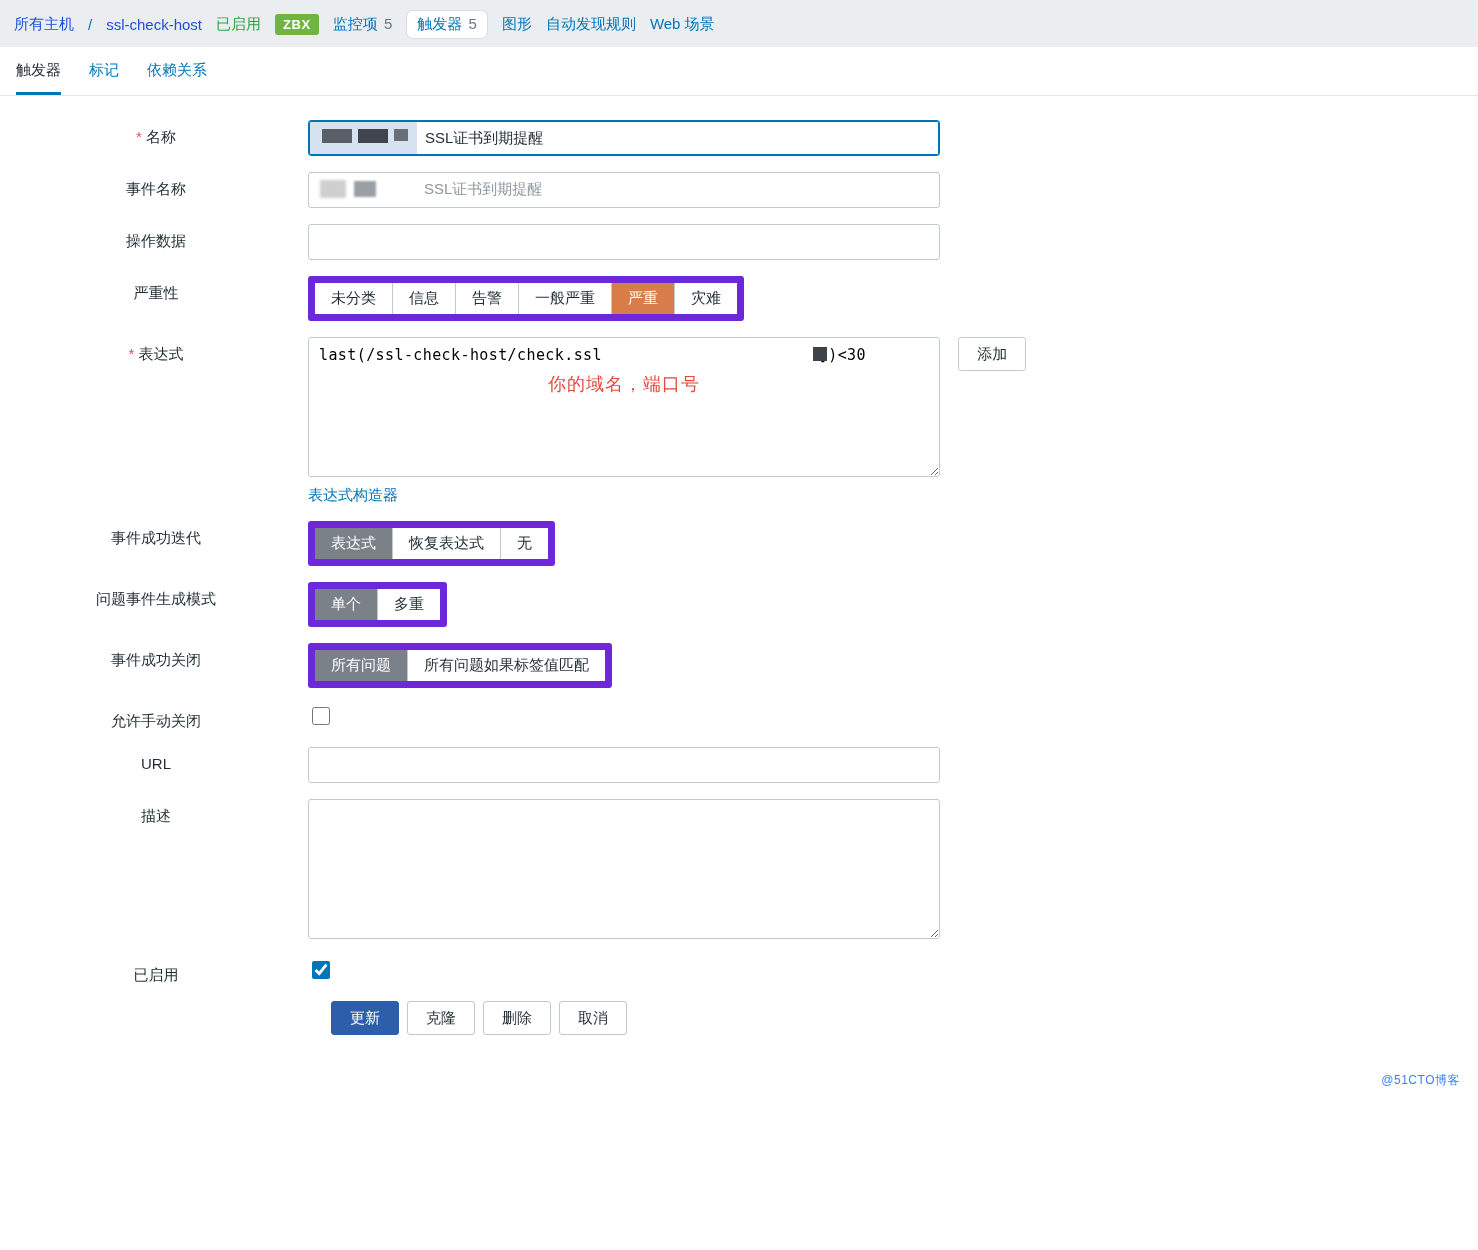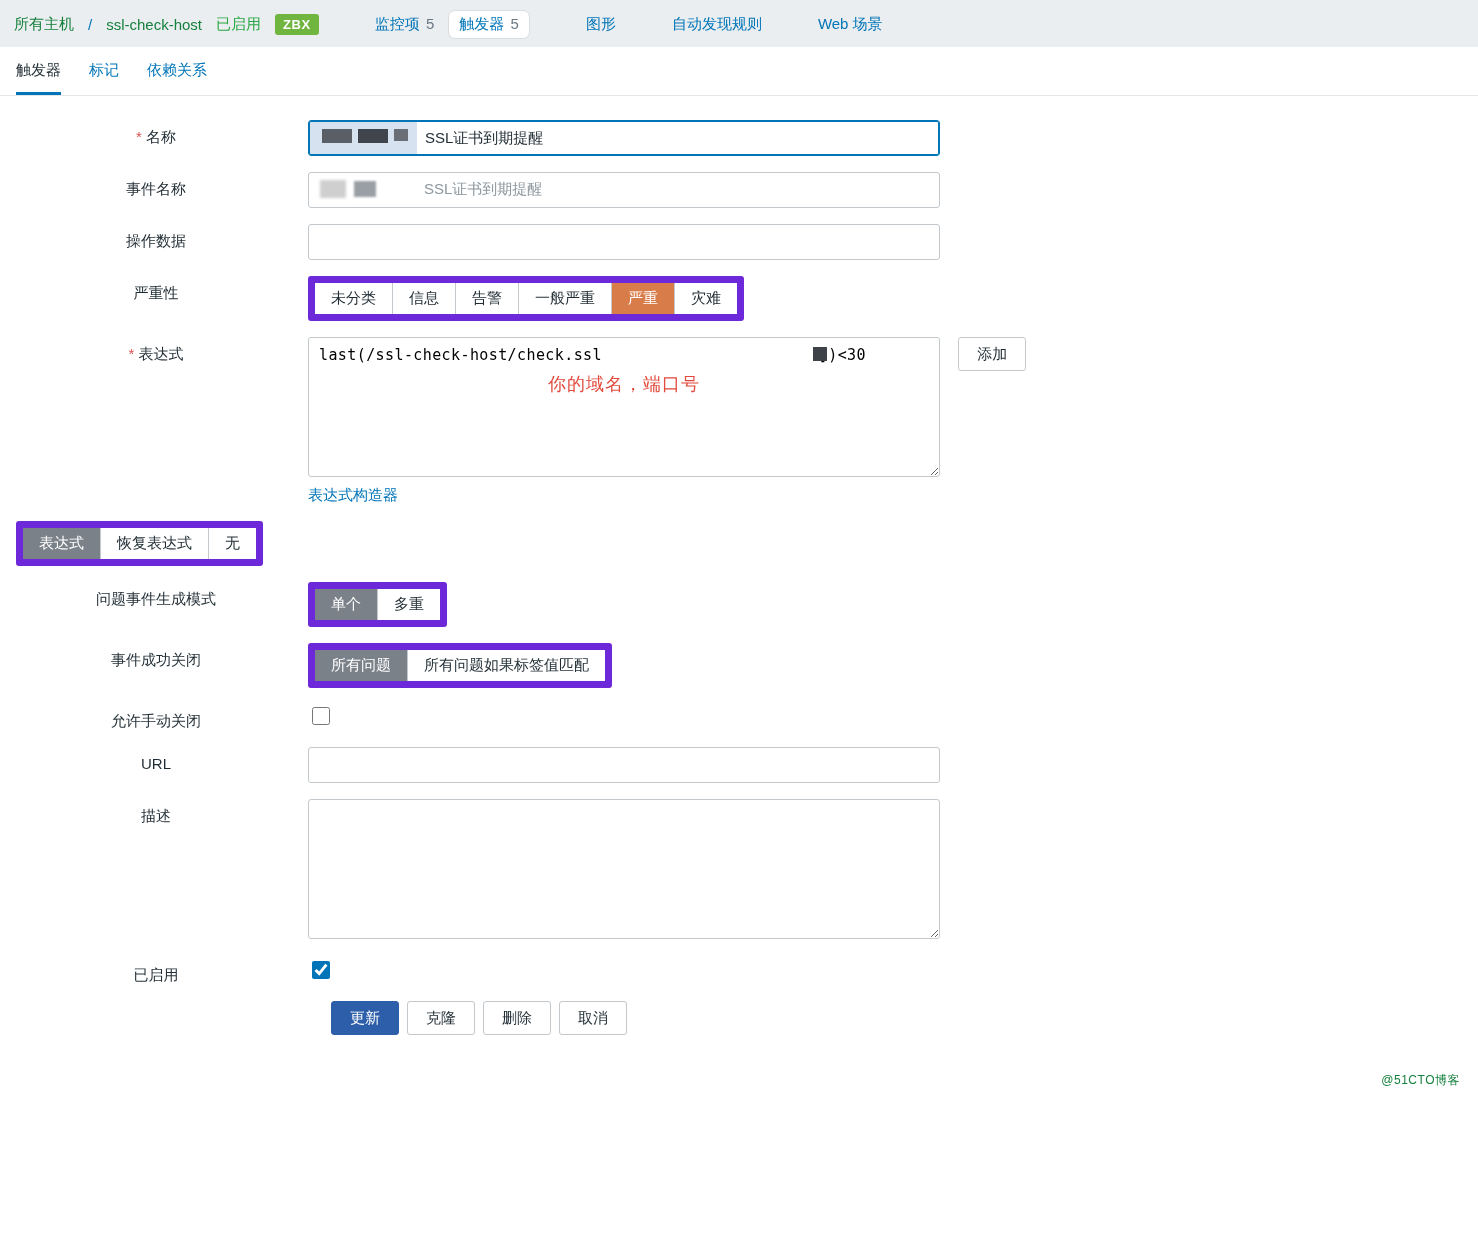--- a/index.html
+++ b/index.html
@@ -16,33 +16,33 @@
   }
   
   .topbar {
     background: #ebeef0;
     padding: 10px 14px 8px 14px;
     display: flex;
     align-items: center;
     gap: 14px;
     font-size: 15px;
   }
-  .link { color: #15803d; text-decoration: none; cursor: pointer; }
+  .link { color: #1d4ed8; text-decoration: none; cursor: pointer; }
   .sep { color: #0275b8; }
   .status-enabled { color: #2aa745; font-weight: 500; }
   .zbx-badge {
     background: #6fb53f;
     color: #fff;
     padding: 3px 8px;
     border-radius: 3px;
     font-size: 13px;
     letter-spacing: 0.6px;
     font-weight: 700;
   }
-  .nav-link { color: #0275b8; cursor: pointer; margin-left: 42px; }
+  .nav-link { color: #0275b8; cursor: pointer; }
   .nav-count { color: #6b7885; margin-left: 2px; }
   .nav-active {
     background: #ffffff;
     border: 1px solid #d9dde0;
     padding: 4px 10px;
     border-radius: 7px;
     color: #0275b8;
   }
   
   .tabs {
@@ -196,21 +196,21 @@
     border-radius: 3px;
     padding: 8px 10px;
     resize: both;
     font-family: inherit;
     font-size:15px;
   }
   .watermark{
     position:absolute;
     right:18px;
     bottom:6px;
-    color:#15803d;
+    color:#3b82f6;
     font-size:12px;
     letter-spacing:0.5px;
   }
 </style>
 </head>
 <body>
 
 <div class="page">
 
   <div class="topbar">
@@ -294,20 +294,21 @@
         </div>
         <span style="display:inline-block; width:10px;"></span>
         <button class="btn" style="vertical-align:top;">添加</button>
         <div>
           <a class="helper-link">表达式构造器</a>
         </div>
       </div>
     </div>
 
     <div class="row">
+      <div class="label">事件成功迭代</div>
       <div class="field">
         <div class="toggle-grp">
           <span class="tgl sel">表达式</span>
           <span class="tgl">恢复表达式</span>
           <span class="tgl">无</span>
         </div>
       </div>
     </div>
 
     <div class="row">

